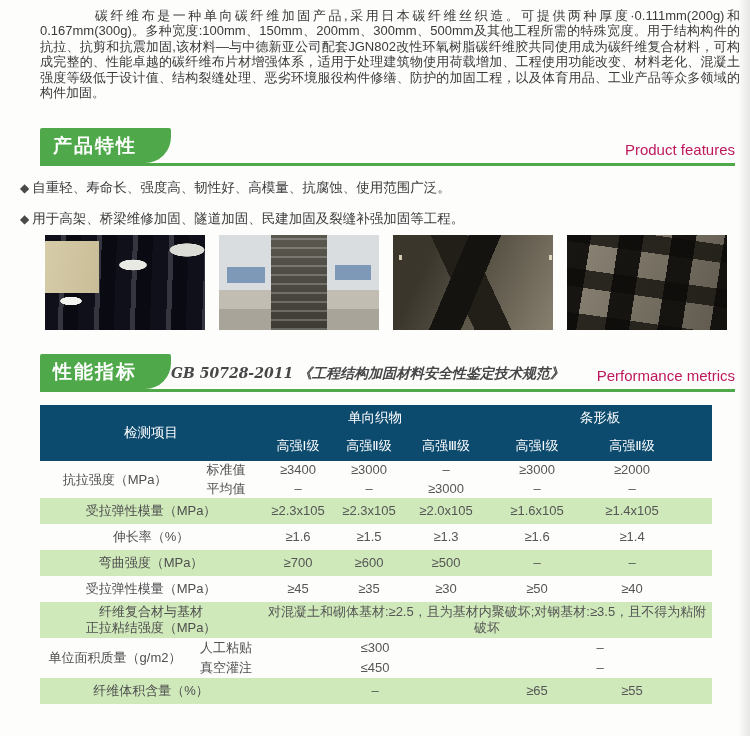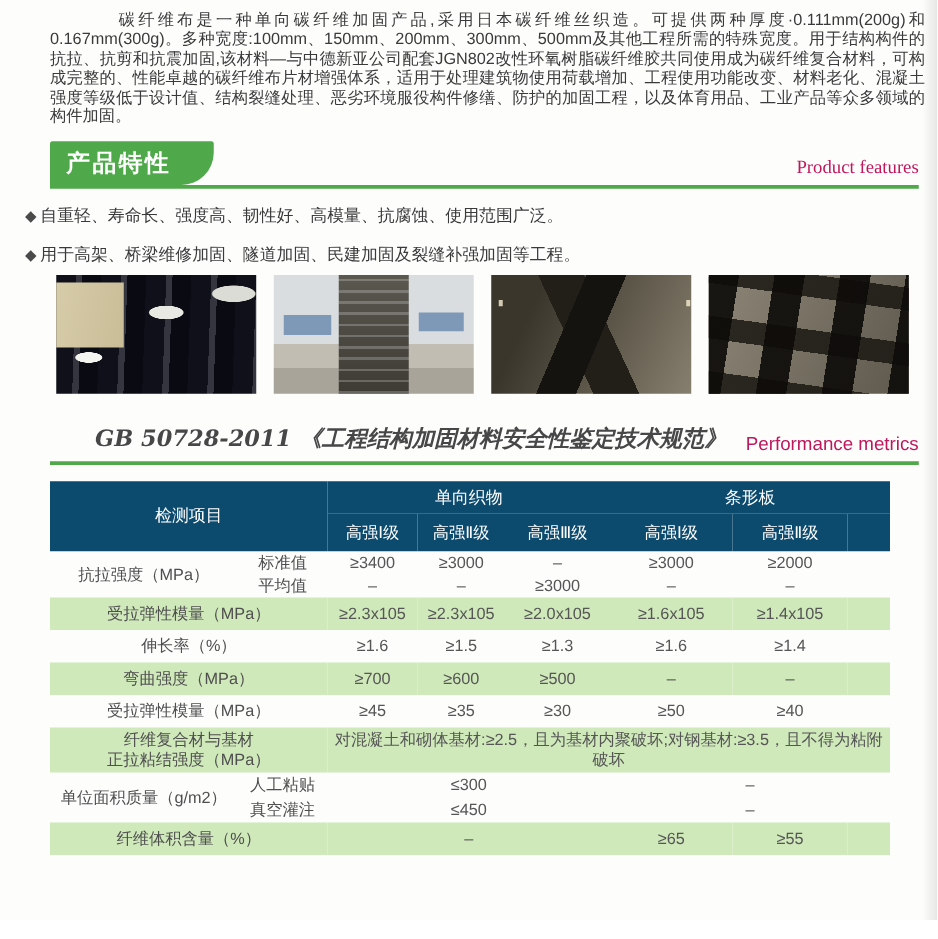--- a/index.html
+++ b/index.html
@@ -24,26 +24,26 @@
   .sec {
     display:flex; align-items:flex-end; justify-content:space-between;
     margin:0 15px 0 40px; border-bottom:3px solid #4fa94a;
   }
   .sec .tab {
     background:#4fa94a; color:#fff; font-weight:bold; font-size:19px;
     letter-spacing:2px; padding:5px 34px 4px 13px;
     border-radius:2px 2px 26px 0;
   }
   .sec .gb {
-    flex:1; margin-left:36px; padding-bottom:6px;
+    flex:1; margin-left:0; padding-bottom:6px;
     font-family:"DejaVu Serif","Liberation Serif",serif;
-    font-style:italic; font-weight:bold; font-size:18px; color:#474747;
+    font-style:italic; font-weight:bold; font-size:14px; color:#474747;
   }
   .sec .en { color:#be185d; font-size:15px; padding-bottom:5px; white-space:nowrap; }
-  .sec-features { margin-top:13px;font-family:Liberation Serif, serif; }
+  .sec-features { margin-top:28px; }
   .sec-scope    { margin-top:27px; }
   .sec-metrics  { margin-top:24px; }
   
   .bullet { margin:13px 15px 0 20px; font-size:13.5px; color:#3a3a3a; }
   .bullet .bm { font-size:12px; margin-right:3px; color:#4a4a4a; }
   
   .photos { display:flex; gap:14px; margin:7px 15px 0 45px; }
   .photo { width:160px; height:95px; flex:0 0 auto; background-color:#222; }
   .p1 { background:
     radial-gradient(ellipse 18px 7px at 26px 66px, #f3f3f0 58%, rgba(0,0,0,0) 62%),
@@ -105,20 +105,21 @@
   </div>
 
   <div class="photos">
     <div class="photo p1"></div>
     <div class="photo p2"></div>
     <div class="photo p3"></div>
     <div class="photo p4"></div>
   </div>
 
   <div class="sec sec-metrics">
+    <div class="tab">性能指标</div>
     <div class="gb">GB 50728-2011 《工程结构加固材料安全性鉴定技术规范》</div>
     <div class="en">Performance metrics</div>
   </div>
 
   <table class="perf">
     <colgroup>
       <col style="width:150px">
         <col style="width:72px">
         <col style="width:72px">
         <col style="width:70px">

